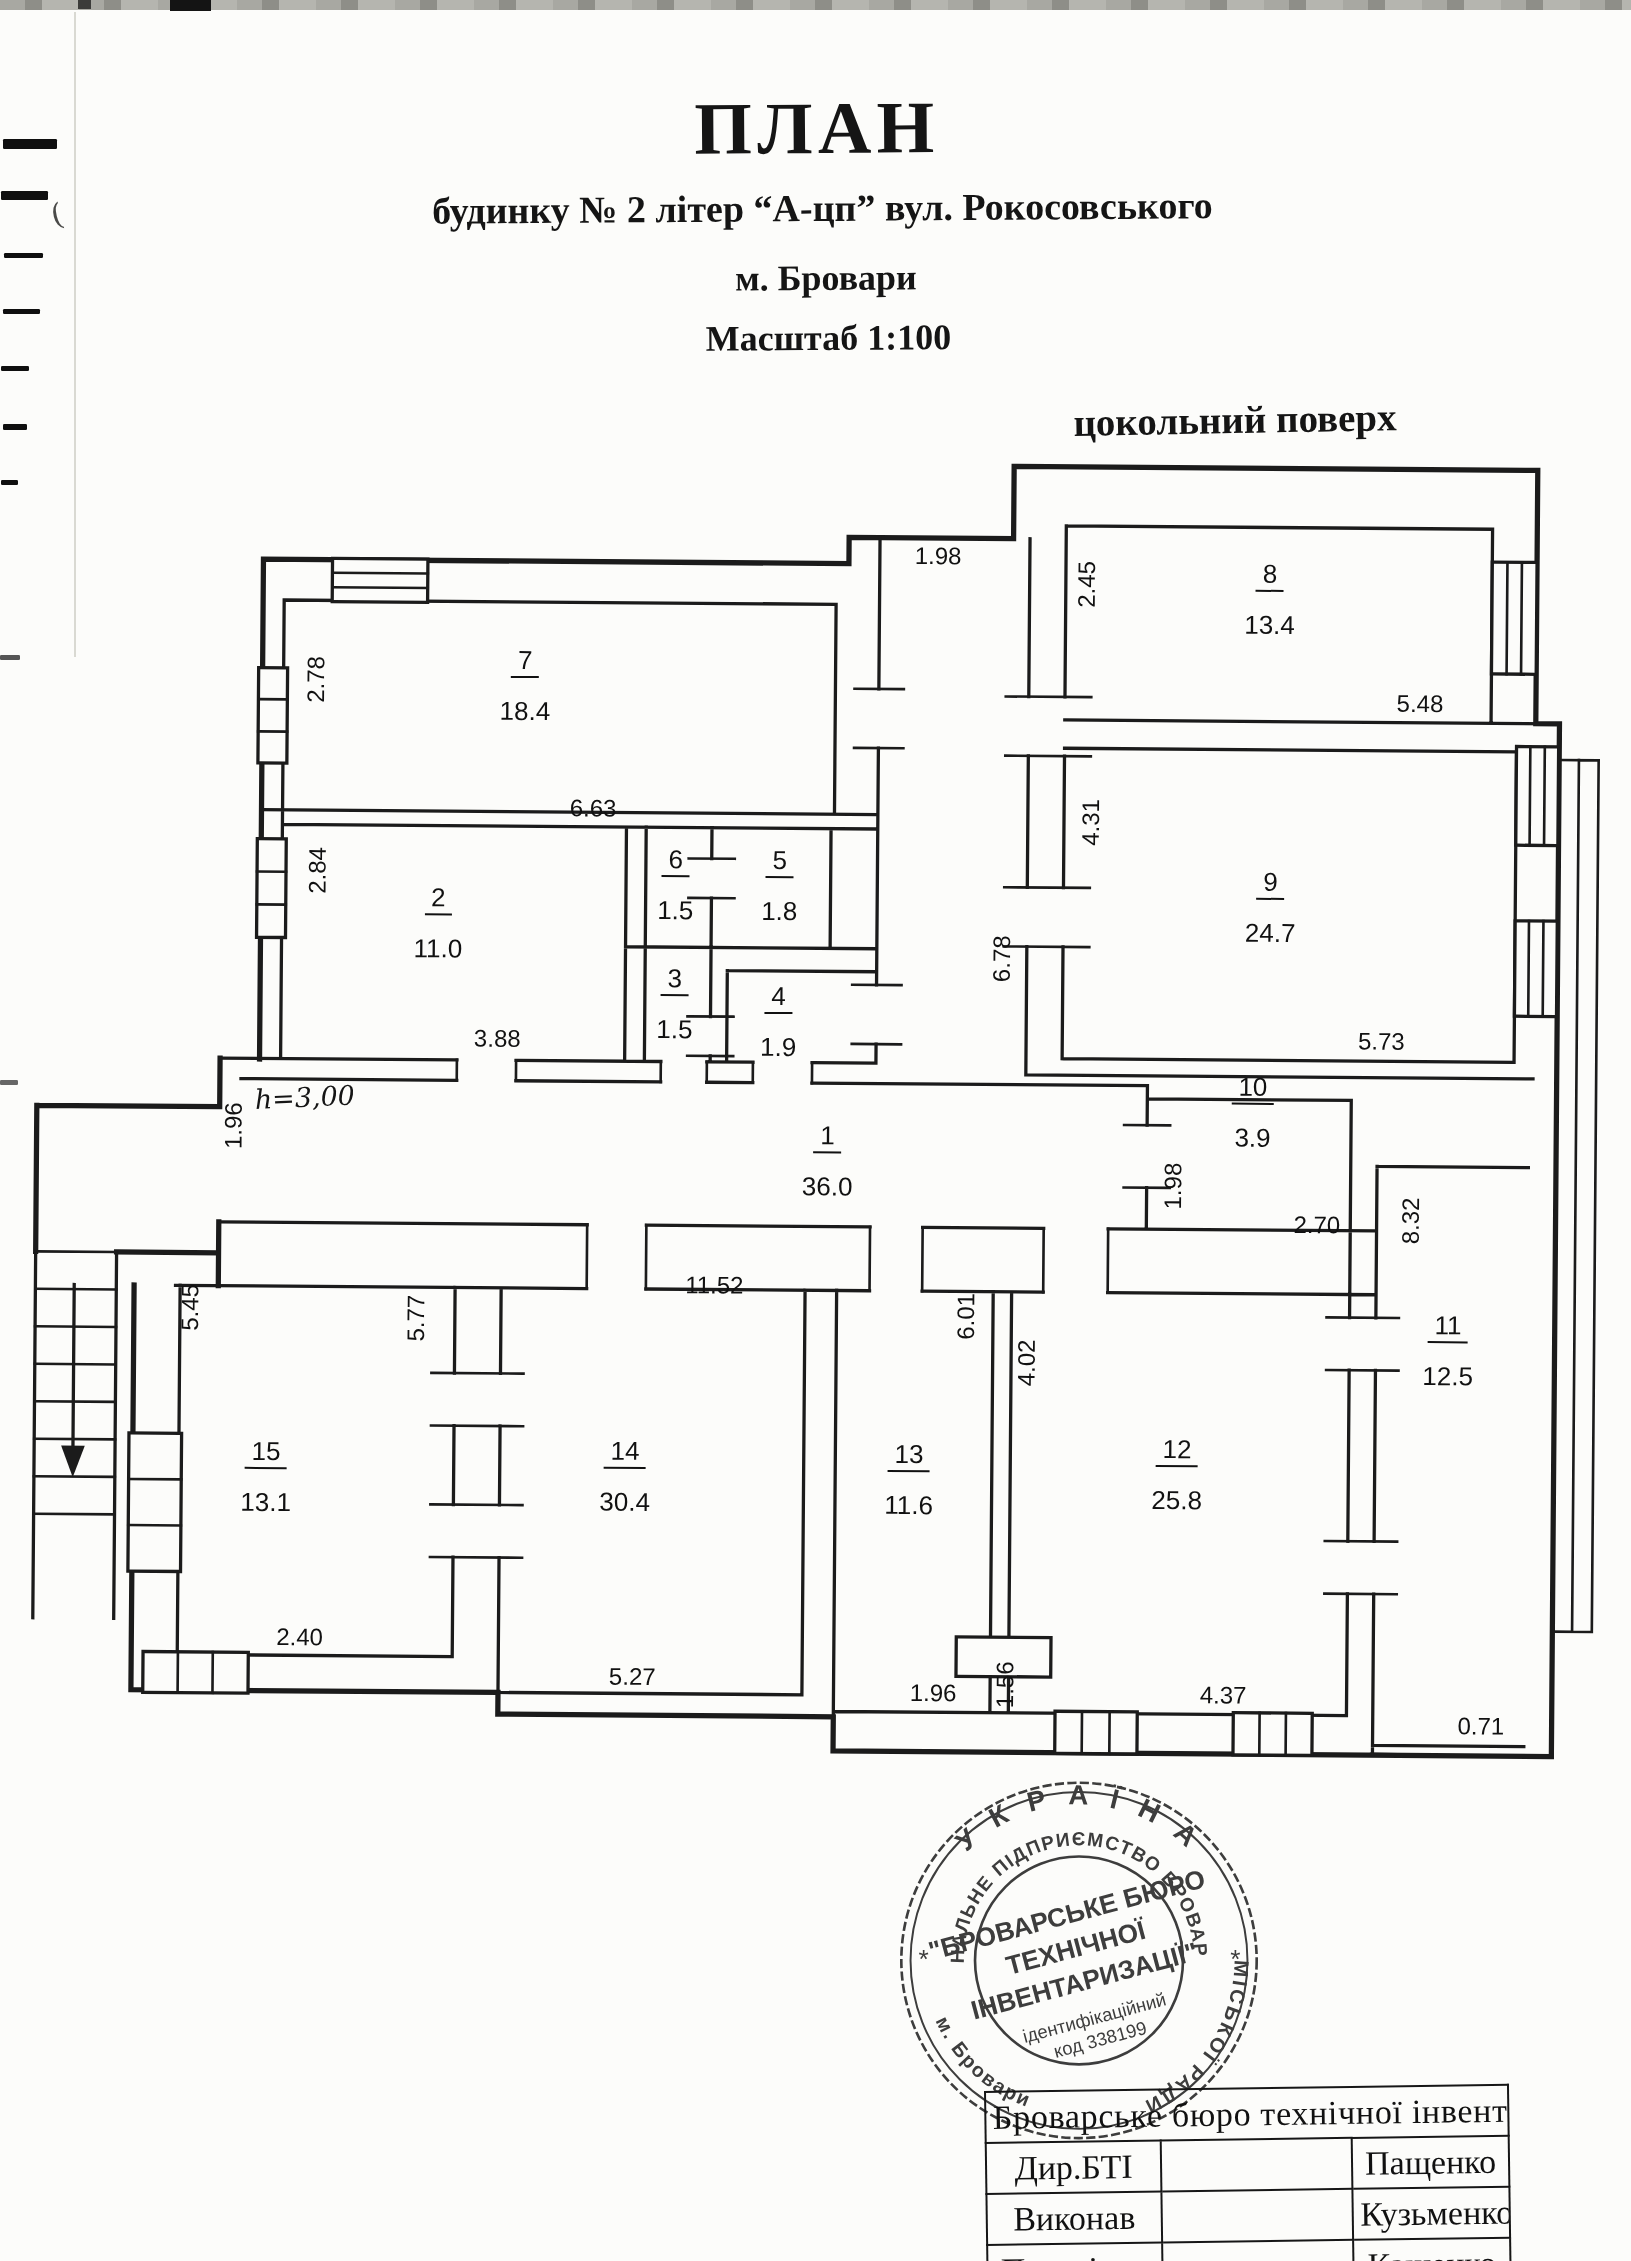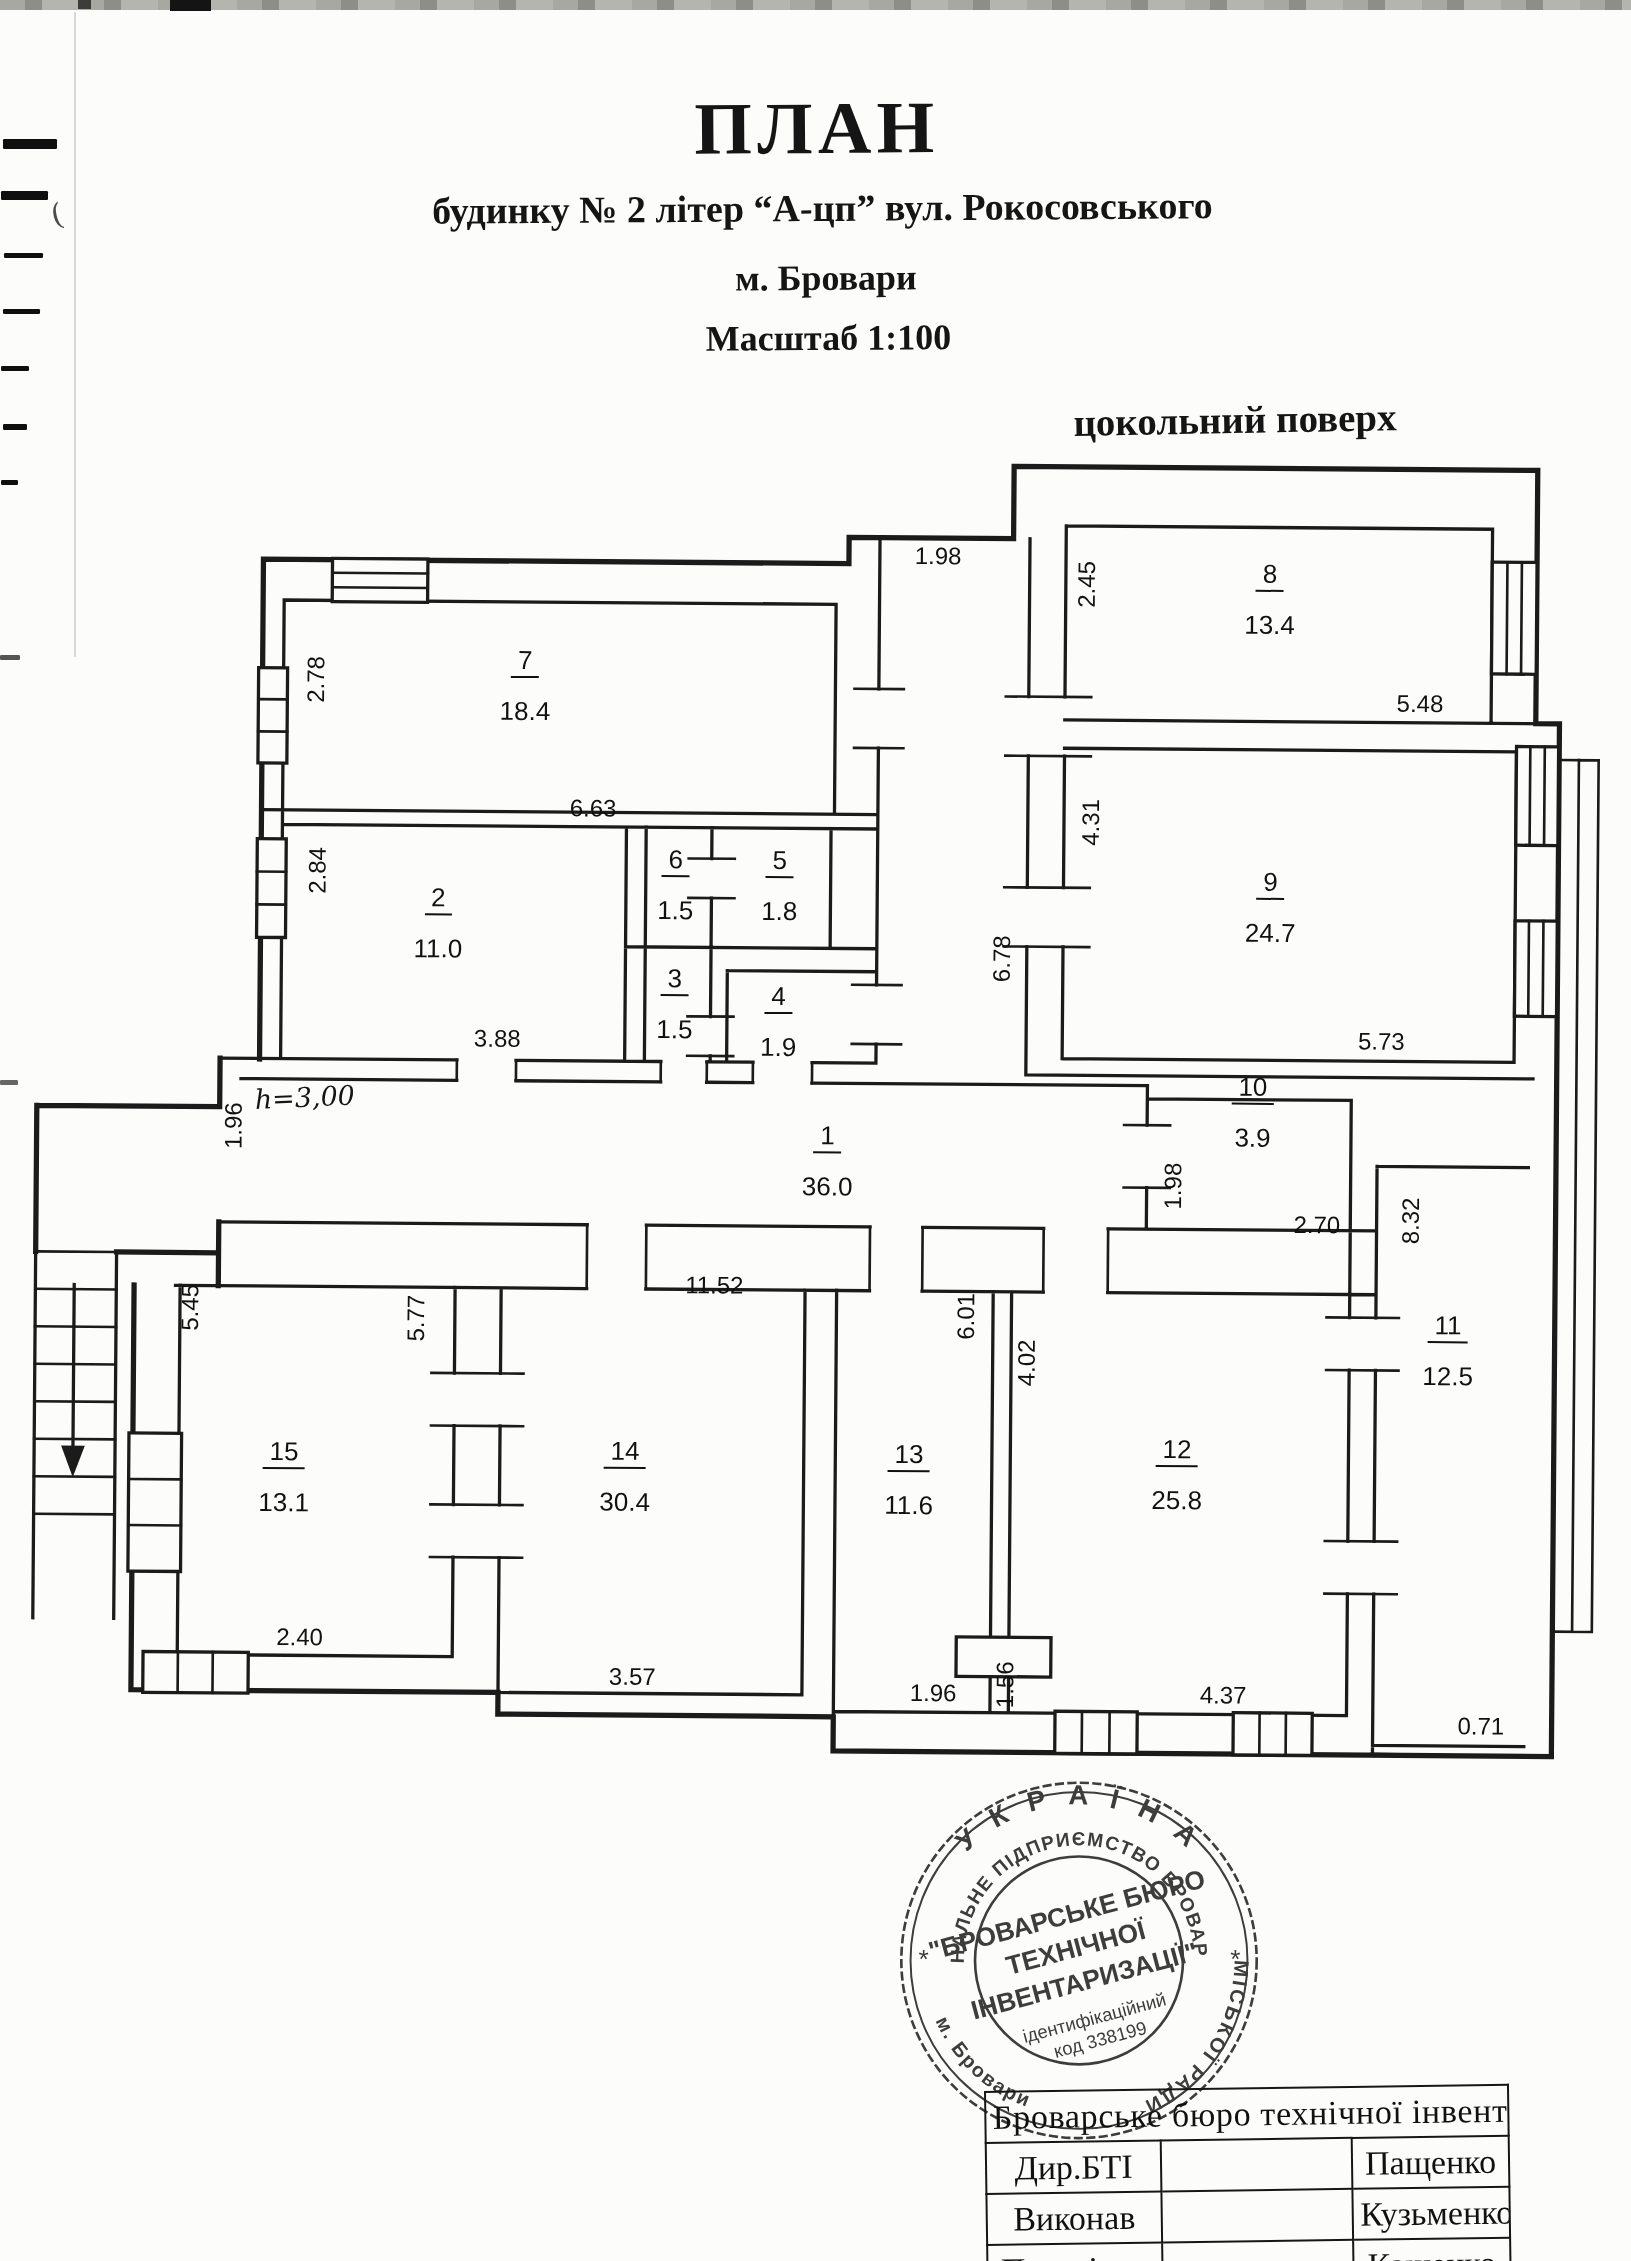--- a/index.html
+++ b/index.html
@@ -237,21 +237,21 @@
         <span class="a">25.8</span>
       </div>
     <div class="rm" style="left:916px;top:1475px;">
       <span class="n">13</span>
         <span class="a">11.6</span>
       </div>
     <div class="rm" style="left:632px;top:1474px;">
       <span class="n">14</span>
         <span class="a">30.4</span>
       </div>
-    <div class="rm" style="left:291px;top:1477px;">
+    <div class="rm" style="left:273px;top:1477px;">
       <span class="n">15</span>
         <span class="a">13.1</span>
       </div>
 
     <span class="dim" style="left:938px;top:551px;">1.98</span>
     <span class="dim v" style="left:1087px;top:578px;">2.45</span>
     <span class="dim" style="left:1421px;top:695px;">5.48</span>
     <span class="dim v" style="left:1093px;top:816px;">4.31</span>
     <span class="dim v" style="left:1005px;top:953px;">6.78</span>
     <span class="dim" style="left:1385px;top:1033px;">5.73</span>
@@ -262,21 +262,21 @@
     <span class="dim v" style="left:238px;top:1126px;">1.96</span>
     <span class="dim" style="left:720px;top:1282px;">11.52</span>
     <span class="dim v" style="left:1178px;top:1179px;">1.98</span>
     <span class="dim" style="left:1322px;top:1217px;">2.70</span>
     <span class="dim v" style="left:1416px;top:1212px;">8.32</span>
     <span class="dim v" style="left:196px;top:1308px;">5.45</span>
     <span class="dim v" style="left:422px;top:1317px;">5.77</span>
     <span class="dim v" style="left:972px;top:1311px;">6.01</span>
     <span class="dim v" style="left:1033px;top:1357px;">4.02</span>
     <span class="dim" style="left:308px;top:1637px;">2.40</span>
-    <span class="dim" style="left:641px;top:1674px;">3.57</span>
+    <span class="dim" style="left:641px;top:1674px;">5.27</span>
     <span class="dim" style="left:942px;top:1688px;">1.96</span>
     <span class="dim v" style="left:1014px;top:1679px;">1.56</span>
     <span class="dim" style="left:1232px;top:1688px;">4.37</span>
     <span class="dim" style="left:1490px;top:1717px;">0.71</span>
     <span class="note" style="left:309px;top:1097px;">h=3,00</span>
   </div>
 
   <svg class="stamp-svg" width="408" height="408" viewBox="0 0 620 620">
     <defs>
       <path id="arcTop" d="M 74,219 A 236,236 0 0 1 546,219" transform="translate(0,80)"></path>

